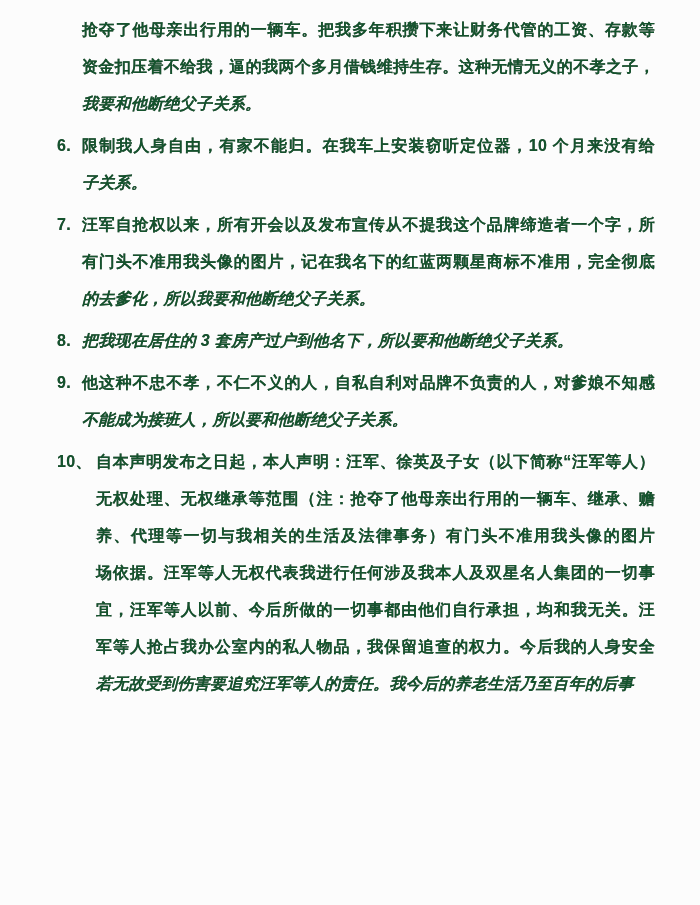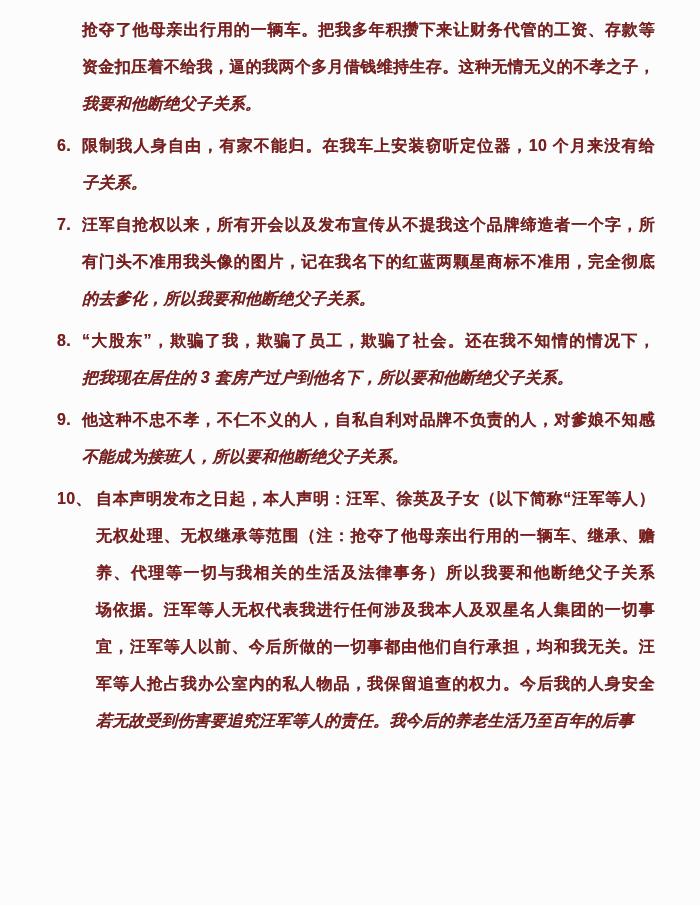--- a/index.html
+++ b/index.html
@@ -3,21 +3,21 @@
 <meta charset="utf-8">
 <style>
   html, body { margin: 0; padding: 0; }
   .page {
     position: relative;
     width: 700px;
     height: 905px;
     background: #fcfcfc;
     overflow: hidden;
     font-family: "Liberation Sans", sans-serif;
-    color: #7f1d1d;
+    color: #14532d;
   }
   .content {
     position: absolute;
     top: 11px;
     left: 0;
     right: 0;
   }
   .item {
     position: relative;
     padding-left: 82px;
@@ -74,35 +74,34 @@
 
     <div class="item">
       <span class="num">7.</span>
       <div class="ln just">汪军自抢权以来，所有开会以及发布宣传从不提我这个品牌缔造者一个字，所</div>
       <div class="ln just">有门头不准用我头像的图片，记在我名下的红蓝两颗星商标不准用，完全彻底</div>
       <div class="ln last">的去爹化，所以我要和他断绝父子关系。</div>
     </div>
 
     <div class="item">
       <span class="num">8.</span>
-      <div class="ln just">“大股东”，欺骗了我，欺骗了员工，欺骗了社会。还在我不知情的情况下，</div>
       <div class="ln last">把我现在居住的 3 套房产过户到他名下，所以要和他断绝父子关系。</div>
     </div>
 
     <div class="item">
       <span class="num">9.</span>
       <div class="ln just">他这种不忠不孝，不仁不义的人，自私自利对品牌不负责的人，对爹娘不知感</div>
       <div class="ln last">不能成为接班人，所以要和他断绝父子关系。</div>
     </div>
 
     <div class="item i10">
       <span class="num">10、</span>
       <div class="ln just">自本声明发布之日起，本人声明：汪军、徐英及子女（以下简称“汪军等人）</div>
       <div class="ln just">无权处理、无权继承等范围（注：抢夺了他母亲出行用的一辆车、继承、赡</div>
-      <div class="ln just">养、代理等一切与我相关的生活及法律事务）所以我要和他断绝父子关系</div>
+      <div class="ln just">养、代理等一切与我相关的生活及法律事务）有门头不准用我头像的图片</div>
       <div class="ln just">场依据。汪军等人无权代表我进行任何涉及我本人及双星名人集团的一切事</div>
       <div class="ln just">宜，汪军等人以前、今后所做的一切事都由他们自行承担，均和我无关。汪</div>
       <div class="ln just">军等人抢占我办公室内的私人物品，我保留追查的权力。今后我的人身安全</div>
       <div class="ln last">若无故受到伤害要追究汪军等人的责任。我今后的养老生活乃至百年的后事</div>
     </div>
 
   </div>
 </div>
 
 </body></html>

